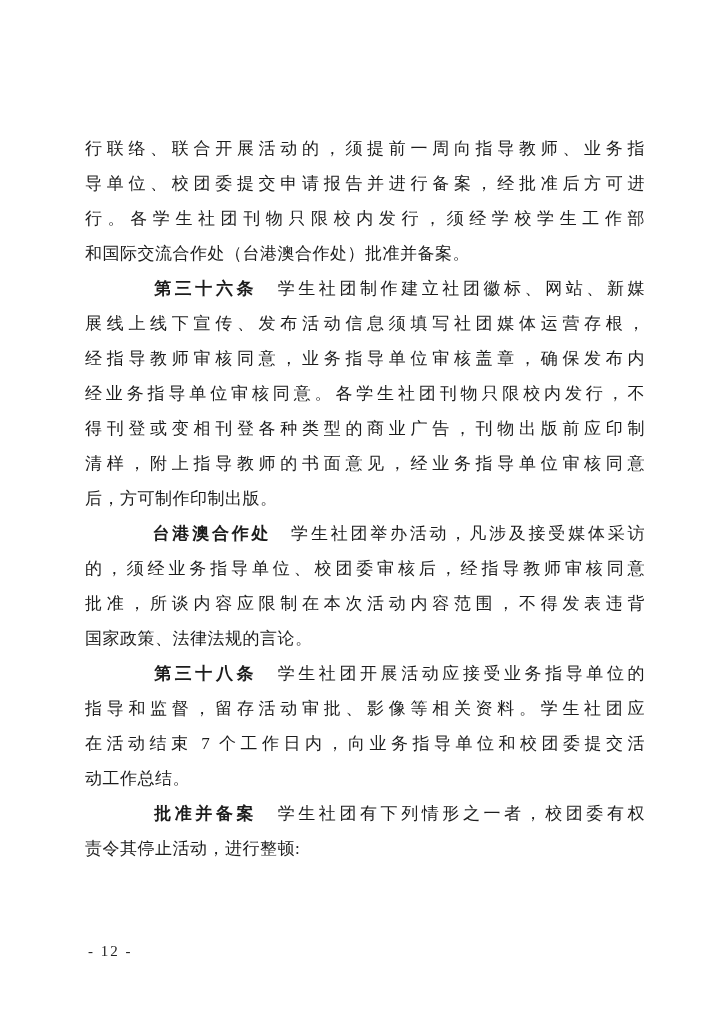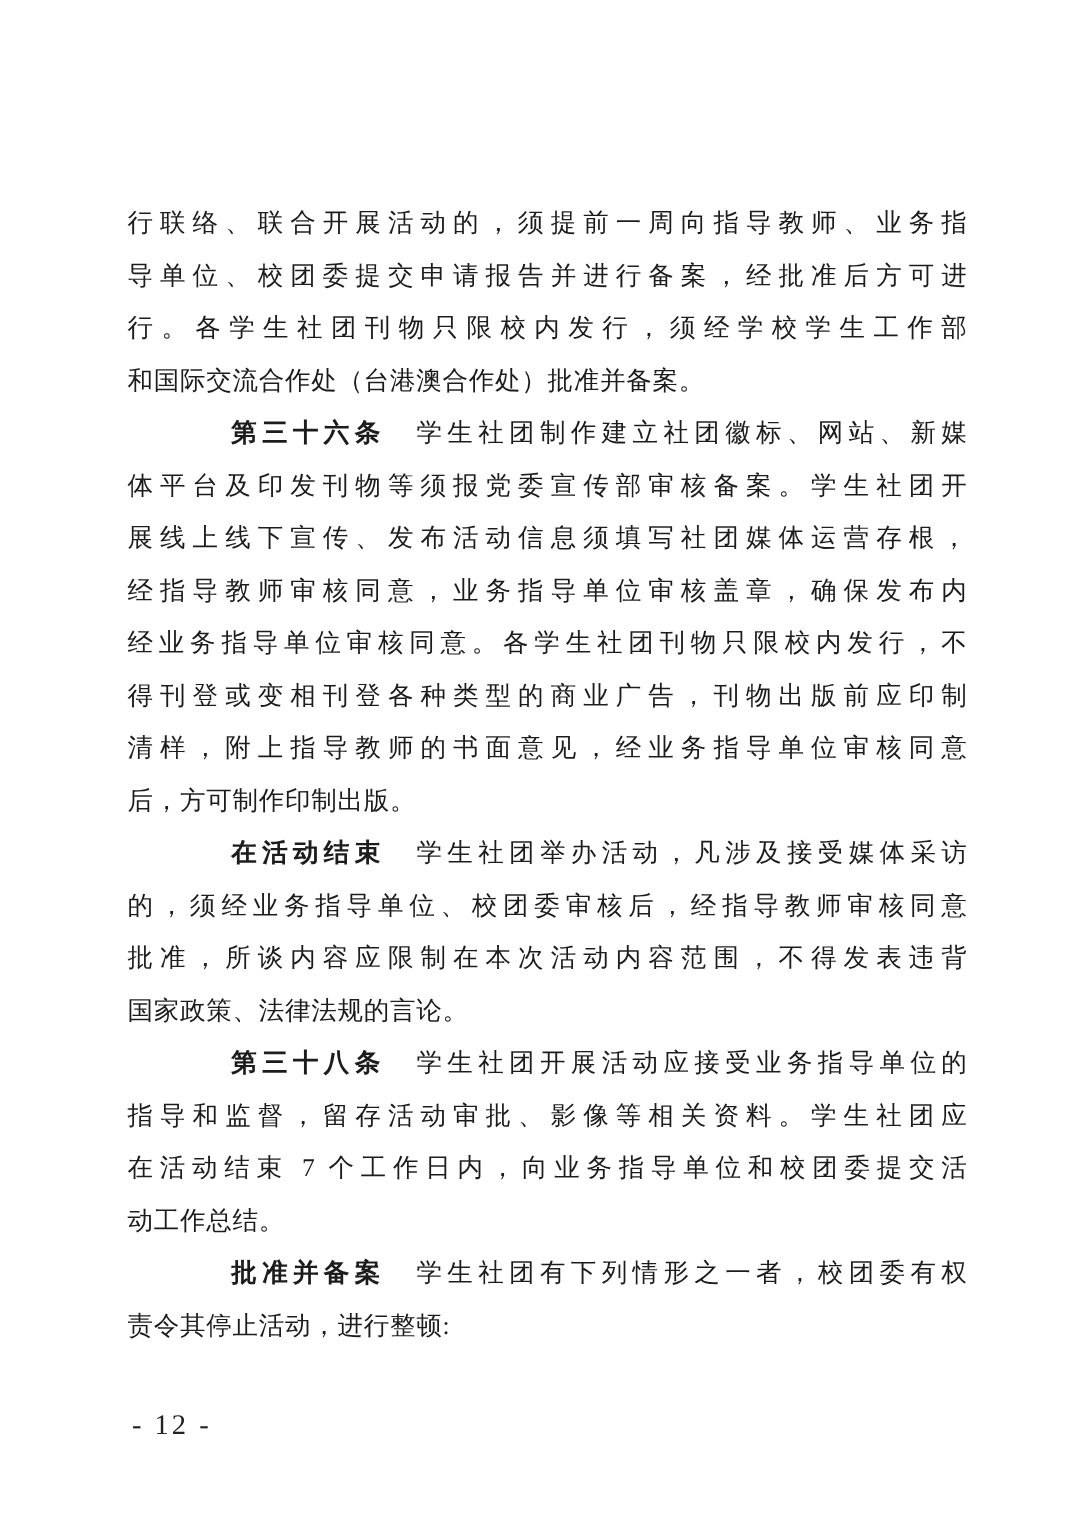--- a/index.html
+++ b/index.html
@@ -40,44 +40,43 @@
     text-align-last: justify;
   }
   .article-no {
     font-weight: 700;
     margin-left: 28px;
   }
   .footer-page-number {
     position: absolute;
     left: 88px;
     top: 941px;
-    font-size: 19px;
+    font-size: 15px;
     line-height: 20px;
     letter-spacing: 2px;
     color: #222222;
   }
 </style>
 </head>
 <body>
 
 <div class="page">
   <div class="text-block">
       <div class="text-line just"><span>行联络、联合开展活动的，须提前一周向指导教师、业务指</span></div>
       <div class="text-line just"><span>导单位、校团委提交申请报告并进行备案，经批准后方可进</span></div>
       <div class="text-line just"><span>行。各学生社团刊物只限校内发行，须经学校学生工作部</span></div>
       <div class="text-line"><span>和国际交流合作处（台港澳合作处）批准并备案。</span></div>
       <div class="text-line just"><span>　　</span><span class="article-no">第三十六条</span><span>　学生社团制作建立社团徽标、网站、新媒</span></div>
-      <div class="text-line just"><span>体平台及印发刊物等须报党委宣传部审核备案。学生社团开</span></div>
       <div class="text-line just"><span>展线上线下宣传、发布活动信息须填写社团媒体运营存根，</span></div>
       <div class="text-line just"><span>经指导教师审核同意，业务指导单位审核盖章，确保发布内</span></div>
       <div class="text-line just"><span>经业务指导单位审核同意。各学生社团刊物只限校内发行，不</span></div>
       <div class="text-line just"><span>得刊登或变相刊登各种类型的商业广告，刊物出版前应印制</span></div>
       <div class="text-line just"><span>清样，附上指导教师的书面意见，经业务指导单位审核同意</span></div>
       <div class="text-line"><span>后，方可制作印制出版。</span></div>
-      <div class="text-line just"><span>　　</span><span class="article-no">在活动结束</span><span>　学生社团举办活动，凡涉及接受媒体采访</span></div>
+      <div class="text-line just"><span>　　</span><span class="article-no">台港澳合作处</span><span>　学生社团举办活动，凡涉及接受媒体采访</span></div>
       <div class="text-line just"><span>的，须经业务指导单位、校团委审核后，经指导教师审核同意</span></div>
       <div class="text-line just"><span>批准，所谈内容应限制在本次活动内容范围，不得发表违背</span></div>
       <div class="text-line"><span>国家政策、法律法规的言论。</span></div>
       <div class="text-line just"><span>　　</span><span class="article-no">第三十八条</span><span>　学生社团开展活动应接受业务指导单位的</span></div>
       <div class="text-line just"><span>指导和监督，留存活动审批、影像等相关资料。学生社团应</span></div>
       <div class="text-line just"><span>在活动结束 7 个工作日内，向业务指导单位和校团委提交活</span></div>
       <div class="text-line"><span>动工作总结。</span></div>
       <div class="text-line just"><span>　　</span><span class="article-no">批准并备案</span><span>　学生社团有下列情形之一者，校团委有权</span></div>
       <div class="text-line"><span>责令其停止活动，进行整顿:</span></div>
     </div>

